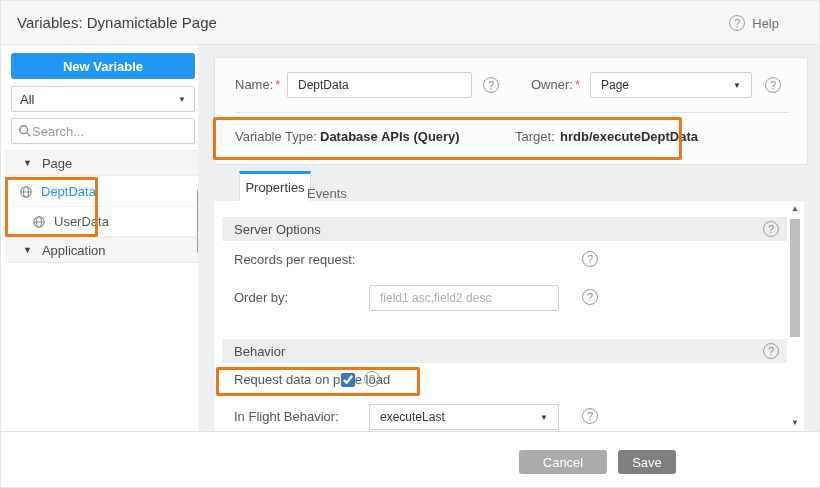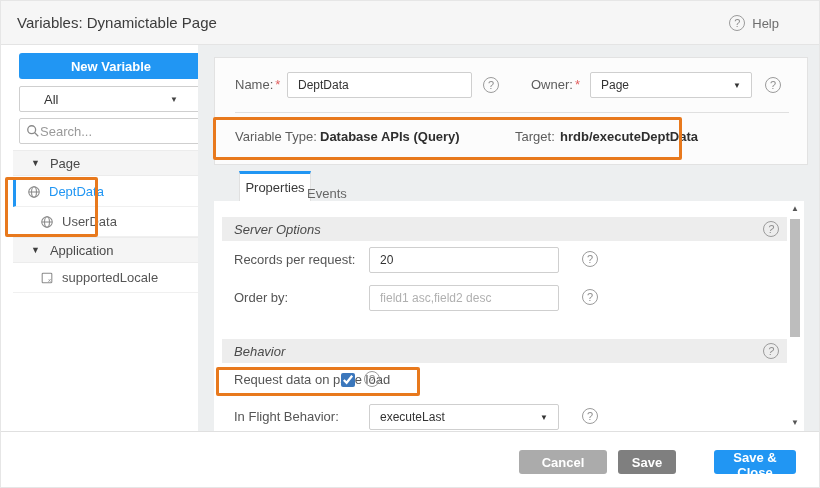--- a/index.html
+++ b/index.html
@@ -15,30 +15,30 @@
   .hdr-title { position:absolute; left:16px; top:0; line-height:44px;
                font-size:15px; color:#3c3c3c; }
   .hdr-help { position:absolute; right:42px; top:0; height:44px;
               display:flex; align-items:center; gap:7px; color:#6d6d6d;
               font-size:13px; cursor:pointer; }
   .qicon { display:inline-flex; align-items:center; justify-content:center;
            width:16px; height:16px; border:1px solid #9b9b9b; border-radius:50%;
            color:#8f8f8f; font-size:11px; line-height:1; background:transparent;
            flex:0 0 auto; }
   
-  .sidebar { position:absolute; left:12px; top:44px; width:197px; height:386px;
+  .sidebar { position:absolute; left:4px; top:44px; width:197px; height:386px;
              background:#fff; border-right:1px solid #e6e6e6; }
   .btn-new { position:absolute; left:6px; top:8px; width:184px; height:26px;
              background:var(--accent,#2196f3); color:#fff; font-size:13px;
              font-weight:bold; border:none; border-radius:3px; cursor:pointer;
              font-family:inherit; }
   .sb-select { position:absolute; left:6px; top:41px; width:184px; height:26px;
                border:1px solid #cfcfcf; border-radius:2px; background:#fff;
                font-size:13px; color:#333; display:flex; align-items:center;
-               padding:0 24px; cursor:pointer; }
+               padding:0 8px; cursor:pointer; }
   .sb-select .caret { margin-left:auto; font-size:8px; color:#444; }
   .sb-search { position:absolute; left:6px; top:73px; width:184px; height:26px;
                border:1px solid #cfcfcf; border-radius:2px; background:#fff;
                display:flex; align-items:center; padding:0 6px; }
   .sb-search input { border:none; outline:none; flex:1; font-size:13px;
                      color:#333; font-family:inherit; min-width:0; }
   .sb-search input::placeholder { color:#9a9a9a; }
   .tree-sec { position:absolute; left:0; width:196px; height:26px;
               background:#f5f5f5; border-top:1px solid #ececec;
               border-bottom:1px solid #ececec; display:flex; align-items:center;
@@ -80,42 +80,42 @@
                 display:flex; align-items:center; justify-content:center;
                 font-size:13px; color:#3a3a3a; cursor:pointer;margin-left:16px; }
   .tab-idle { position:absolute; left:300px; top:179px; height:27px;
               display:flex; align-items:center; font-size:13px; color:#666;
               cursor:pointer; padding:0 6px; }
   
   .panel { position:absolute; left:213px; top:200px; width:590px; height:230px;
            background:#fff; }
   .sec-bar { position:absolute; left:8px; width:565px; height:24px;
              background:#ededed; display:flex; align-items:center;
-             padding:0 8px 0 12px; font-size:13px; color:#4a4a4a;font-style:italic; }
+             padding:0 8px 0 12px; font-size:13px; color:#4a4a4a; }
   .sec-bar .qicon { margin-left:auto; }
   .frow-lab { position:absolute; left:20px; font-size:13px; color:#555; }
   .panel .tinput, .panel .dd { position:absolute; left:155px; width:190px; }
   .panel .row-q { position:absolute; left:368px; }
   .chk { position:absolute; left:127px; top:172px; width:14px; height:14px;
          accent-color:#3b77bc; cursor:pointer; }
   
   .scrollbar { position:absolute; right:2px; top:2px; width:14px; height:226px; }
   .scroll-arrow { position:absolute; left:0; width:14px; height:12px;
                   font-size:8px; color:#555; text-align:center; line-height:12px;
                   cursor:pointer; }
   .scroll-thumb { position:absolute; left:2px; top:16px; width:10px; height:118px;
                   background:#bdbdbd; cursor:grab; }
   
   .hl { position:absolute; border:3px solid #e8791d; border-radius:2px;
         pointer-events:none; }
   
   .footer { position:absolute; left:0; top:430px; width:820px; height:58px;
             background:#fff; border-top:1px solid #e0e0e0; }
   .fbtn { position:absolute; top:18px; height:24px; border:none; border-radius:3px;
-          color:#fff; font-size:13px; font-weight:bold; cursor:pointer;
+          color:#fff; font-size:13px; font-weight:normal; cursor:pointer;
           font-family:inherit; }
   .fbtn.cancel { left:518px; width:88px; background:#ababab; }
   .fbtn.save { left:617px; width:58px; background:#7f7f7f; }
   .fbtn.saveclose { left:713px; width:82px; background:var(--accent,#2196f3); }
 </style>
 </head>
 <body>
 
 <div class="app">
 
@@ -164,27 +164,20 @@
           <line x1="2" y1="8" x2="14" y2="8"></line>
       </svg>
       <span class="lbl">UserData</span>
     </div>
 
     <div class="tree-sec" style="top:192px;">
       <span class="tri">▼</span>
       <span>Application</span>
     </div>
 
-    <div class="tree-item" style="top:218px;">
-      <svg class="tree-ic" viewBox="0 0 16 16" fill="none" stroke="#8a8a8a" stroke-width="1.2">
-        <rect x="2.5" y="2.5" width="11" height="11" rx="1"></rect>
-        <text x="9" y="12" font-size="7" fill="#8a8a8a" stroke="none" font-style="italic">x</text>
-      </svg>
-      <span class="lbl">supportedLocale</span>
-    </div>
 
     <div class="sb-thumb"></div>
   </div>
 
   <div class="main-bg"></div>
 
   <div class="card">
     <span class="lab" style="position:absolute;left:20px;top:19px;"><span>Name:</span><span class="req">*</span></span>
     <input class="tinput" style="position: absolute; left: 72px; top: 14px; width: 185px;" value="DeptData">
     <span class="qicon" style="position:absolute;left:268px;top:19px;">?</span>
@@ -208,21 +201,20 @@
   <div class="tab-idle">Events</div>
 
   <div class="panel">
 
     <div class="sec-bar" style="top:16px;">
       <span>Server Options</span>
       <span class="qicon">?</span>
     </div>
 
     <span class="frow-lab" style="top:51px;">Records per request:</span>
-    <input class="tinput" style="top: 46px;" value="20">
     <span class="qicon row-q" style="top:50px;">?</span>
 
     <span class="frow-lab" style="top:89px;">Order by:</span>
     <input class="tinput" style="top: 84px;" placeholder="field1 asc,field2 desc">
     <span class="qicon row-q" style="top:88px;">?</span>
 
     <div class="sec-bar" style="top:138px;">
       <span>Behavior</span>
       <span class="qicon">?</span>
     </div>
@@ -245,16 +237,15 @@
     </div>
   </div>
 
   <div class="hl" style="left: 4px; top: 176px; width: 93px; height: 60px; border-color: rgb(232, 121, 29);"></div>
   <div class="hl" style="left: 212px; top: 116px; width: 469px; height: 43px; border-color: rgb(232, 121, 29);"></div>
   <div class="hl" style="left: 215px; top: 366px; width: 204px; height: 29px; border-color: rgb(232, 121, 29);"></div>
 
   <div class="footer">
     <button class="fbtn cancel">Cancel</button>
     <button class="fbtn save">Save</button>
-    <button class="fbtn saveclose">Save &amp; Close</button>
   </div>
 
 </div>
 
 </body></html>

